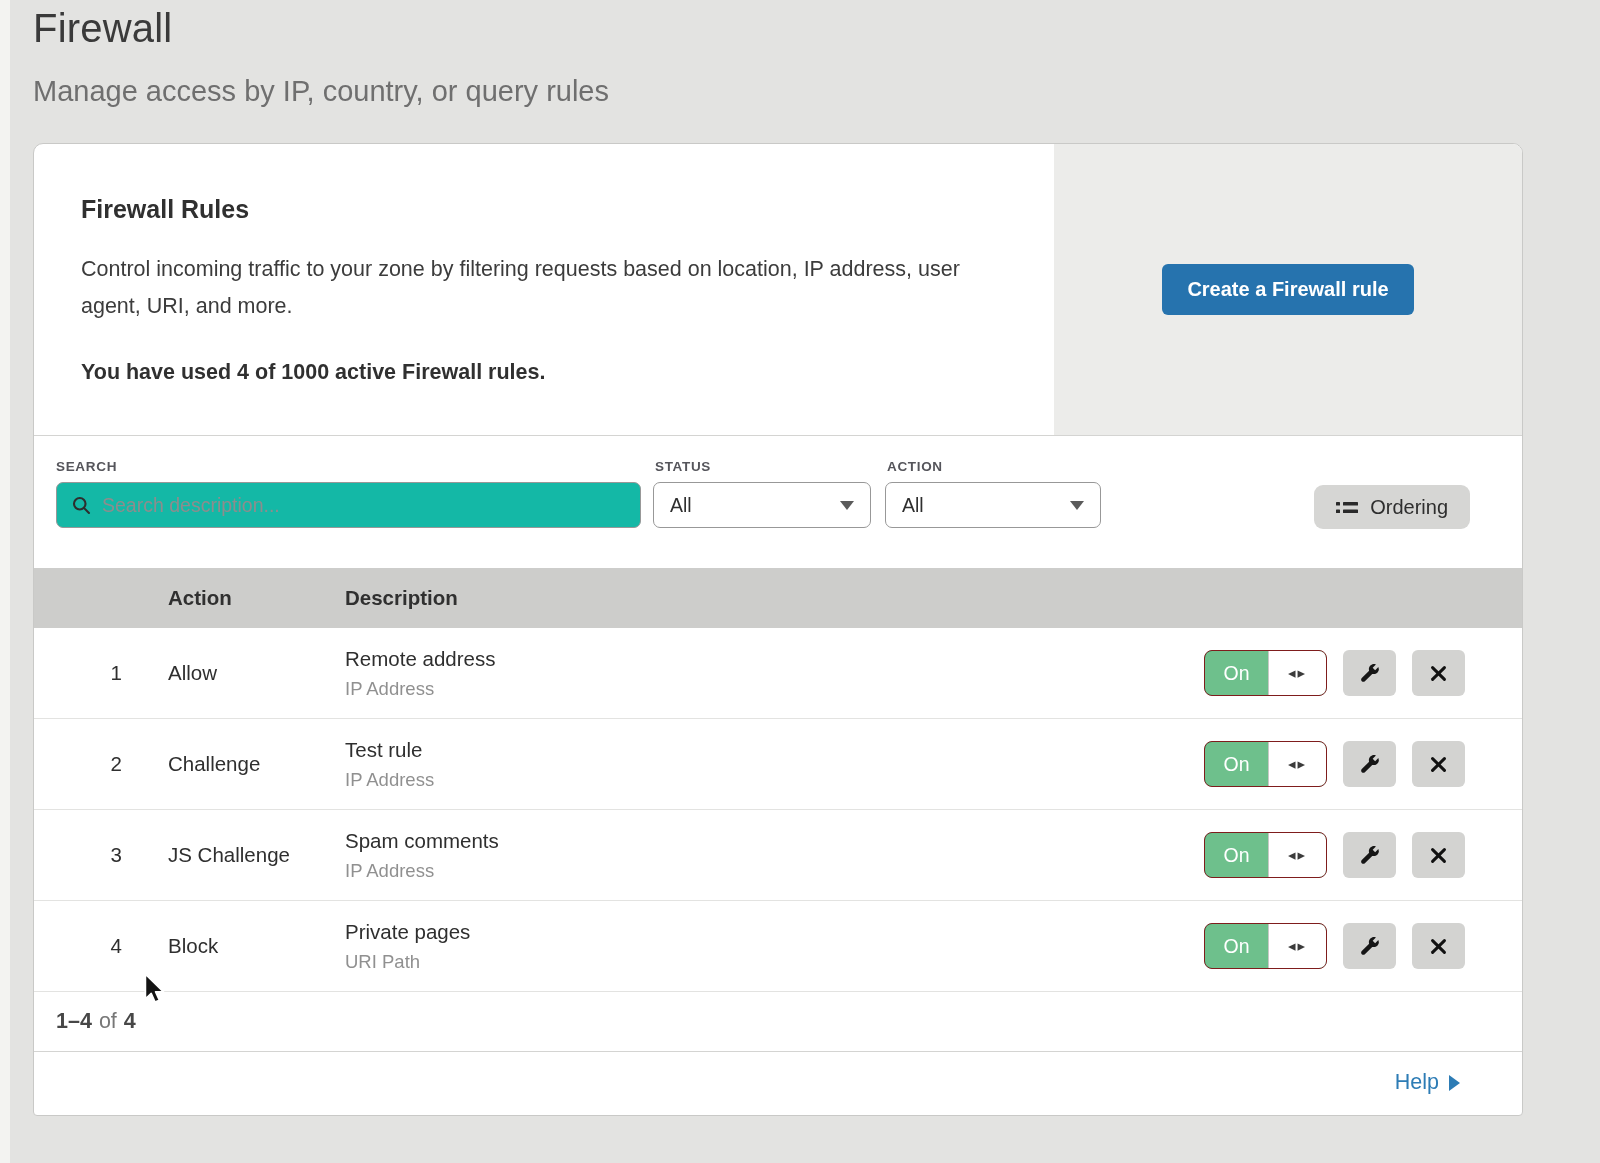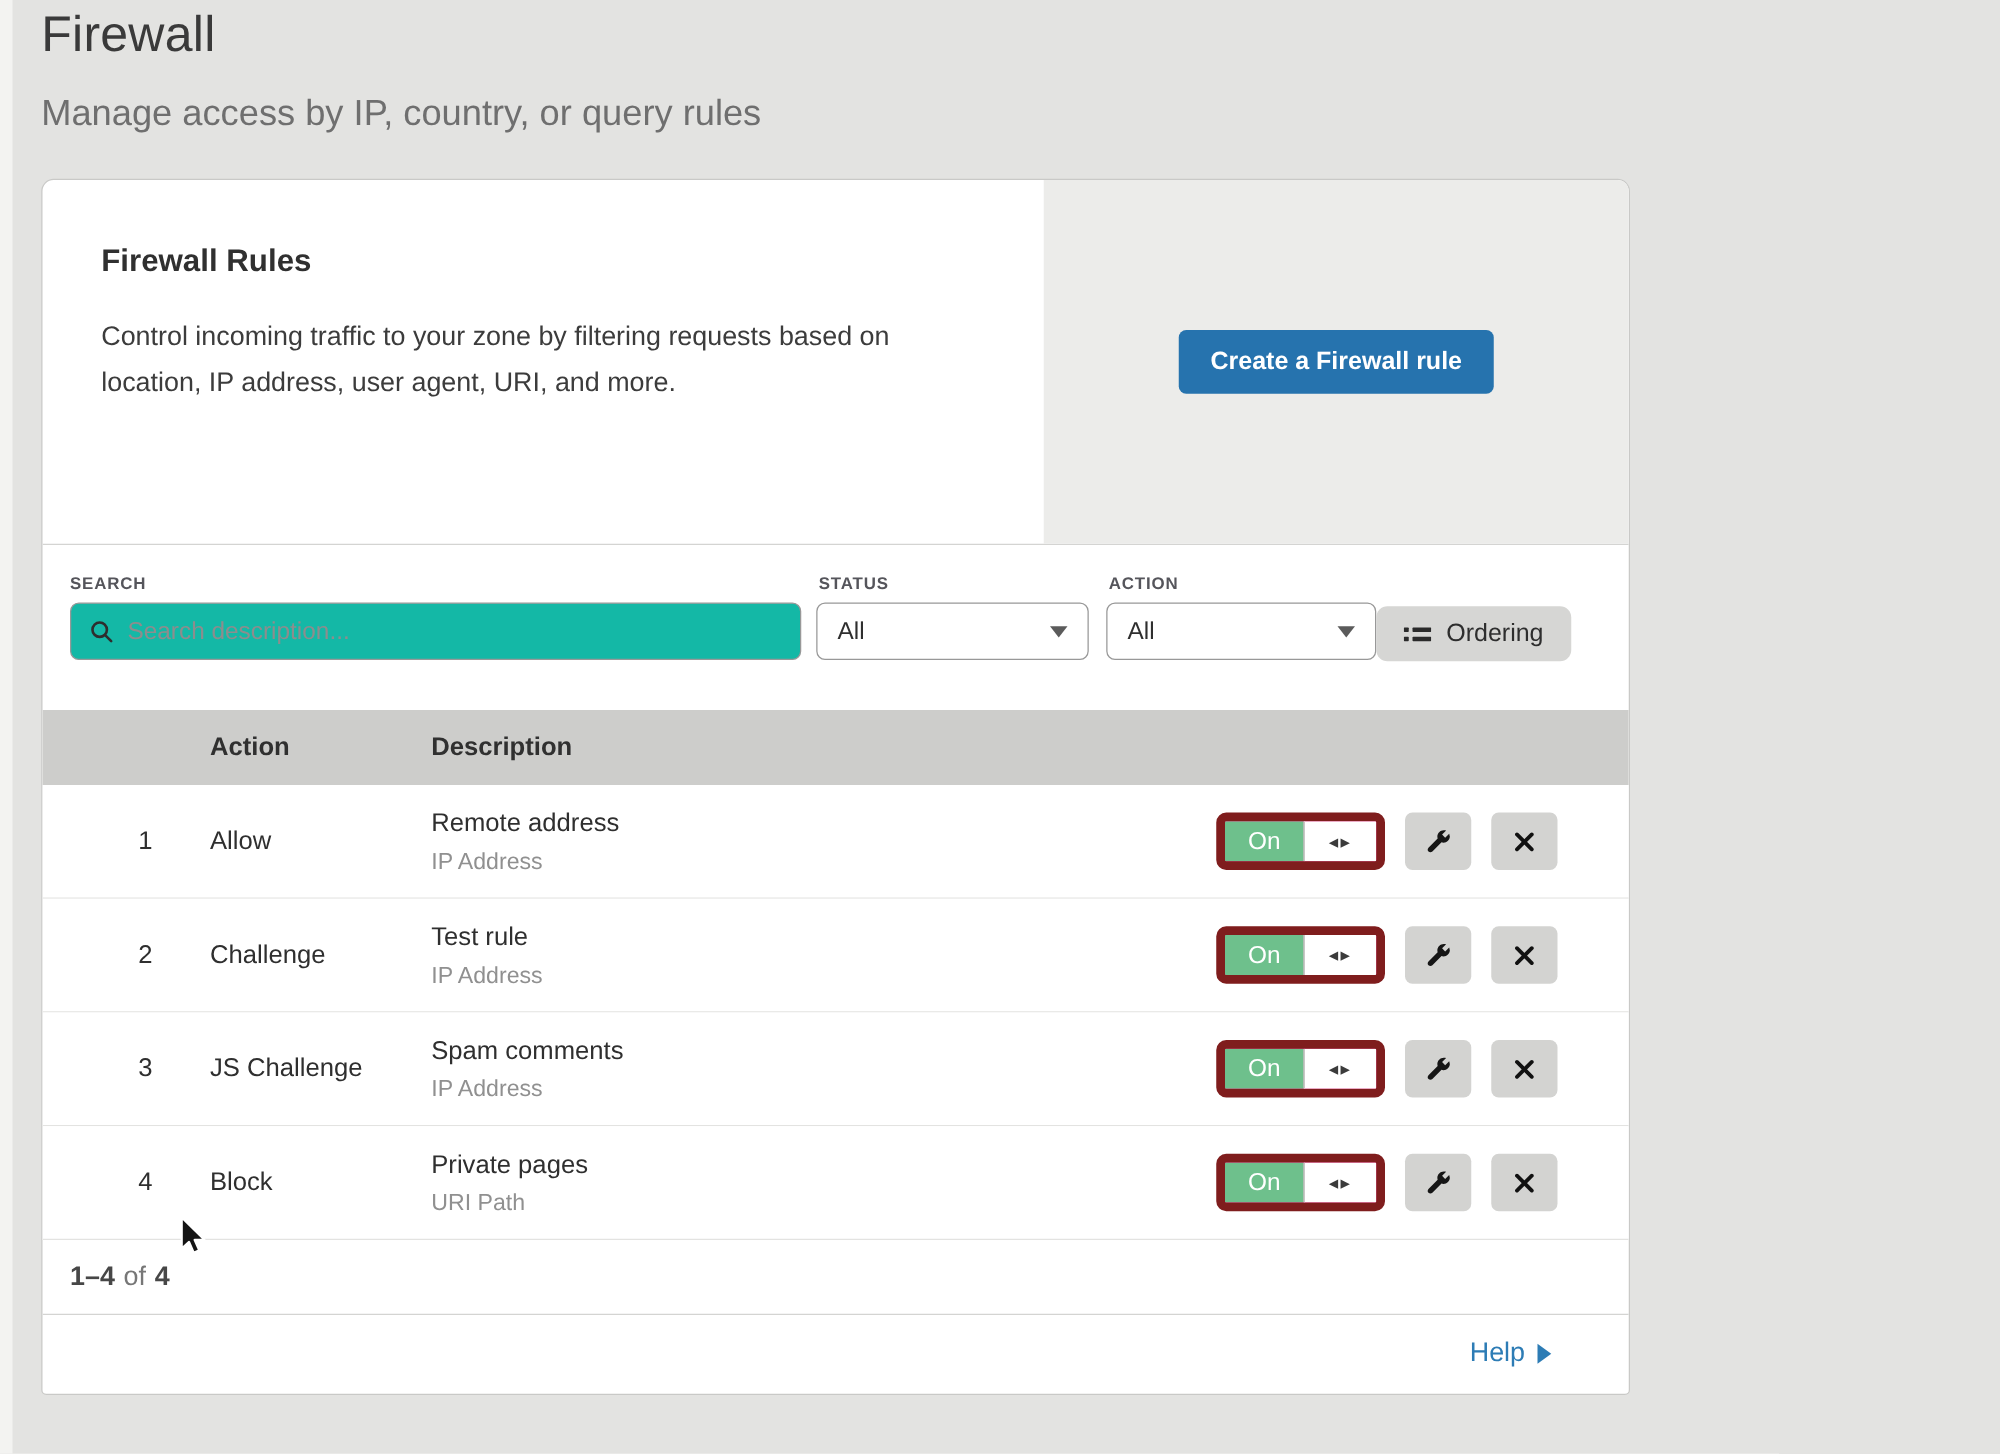--- a/index.html
+++ b/index.html
@@ -16,21 +16,21 @@
     background: #f3f3f1;
   }
 
   
   .page-header { position: absolute; left: 33px; top: 6px; }
   .page-title { font-size: 40px; font-weight: 500; color: #3a3a3a; letter-spacing: .2px; }
   .page-subtitle { margin-top: 24px; font-size: 29px; font-weight: 400; color: #6f6f6f; }
 
   
   .panel {
-    position: absolute; left: 33px; top: 143px; width: 1271px; height: 973px;
+    position: absolute; left: 33px; top: 143px; width: 1490px; height: 973px;
     background: #fff;
     border: 1px solid #c9c9c7;
     border-radius: 10px 10px 4px 4px;
     overflow: hidden;
     display: flex; flex-direction: column;
   }
 
   
   .card { height: 292px; display: flex; border-bottom: 1px solid #d4d4d2; }
   .card-main { flex: 1; padding: 51px 40px 0 47px; }
@@ -90,21 +90,21 @@
     display: grid; grid-template-columns: 134px 177px 1fr auto; align-items: center;
     background: #fff;
   }
   .cell-num { text-align: right; padding-right: 46px; font-size: 20.5px; color: #2f2f2f; }
   .cell-action { font-size: 20.5px; color: #2f2f2f; }
   .desc-title { font-size: 20.5px; color: #2f2f2f; }
   .desc-sub { margin-top: 7px; font-size: 18.5px; color: #909090; }
   .cell-controls { display: flex; align-items: center; gap: 16px; padding-right: 57px; }
   .toggle {
     display: flex; height: 46px; border-radius: 8px; overflow: hidden;
-    border: 7px solid #7f1d1d; background: #ec4899; cursor: pointer;
+    border: 1px solid #7f1d1d; background: #14532d; cursor: pointer;
   }
   .toggle-on {
     width: 63px; background: #6ec08c; color: #fff;
     display: flex; align-items: center; justify-content: center;
     font-size: 19.5px; font-weight: 400;
   }
   .toggle-arrows {
     width: 58px; background: #fff; border-left: 1px solid #c8c8c6;
     display: flex; align-items: center; justify-content: center;
     font-size: 15px; color: #3b3b3b; letter-spacing: 2px;
@@ -137,20 +137,21 @@
   <div class="page-title">Firewall</div>
   <div class="page-subtitle">Manage access by IP, country, or query rules</div>
 </div>
 
 <div class="panel">
 
   <div class="card">
     <div class="card-main">
       <div class="card-heading">Firewall Rules</div>
       <div class="card-desc">Control incoming traffic to your zone by filtering requests based on location, IP address, user agent, URI, and more.</div>
+      <div class="card-usage">You have used 4 of 1000 active Firewall rules.</div>
     </div>
     <div class="card-aside">
       <button class="create-btn">Create a Firewall rule</button>
     </div>
   </div>
 
   <div class="filters">
     <div class="filter-group">
       <span class="filter-label">SEARCH</span>
       <div class="search-box">

